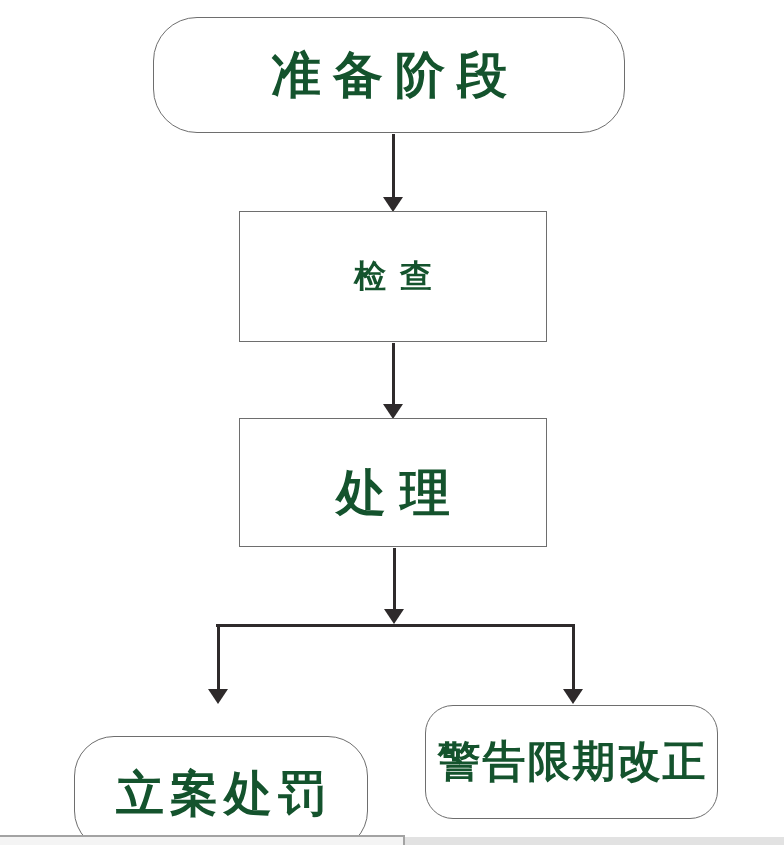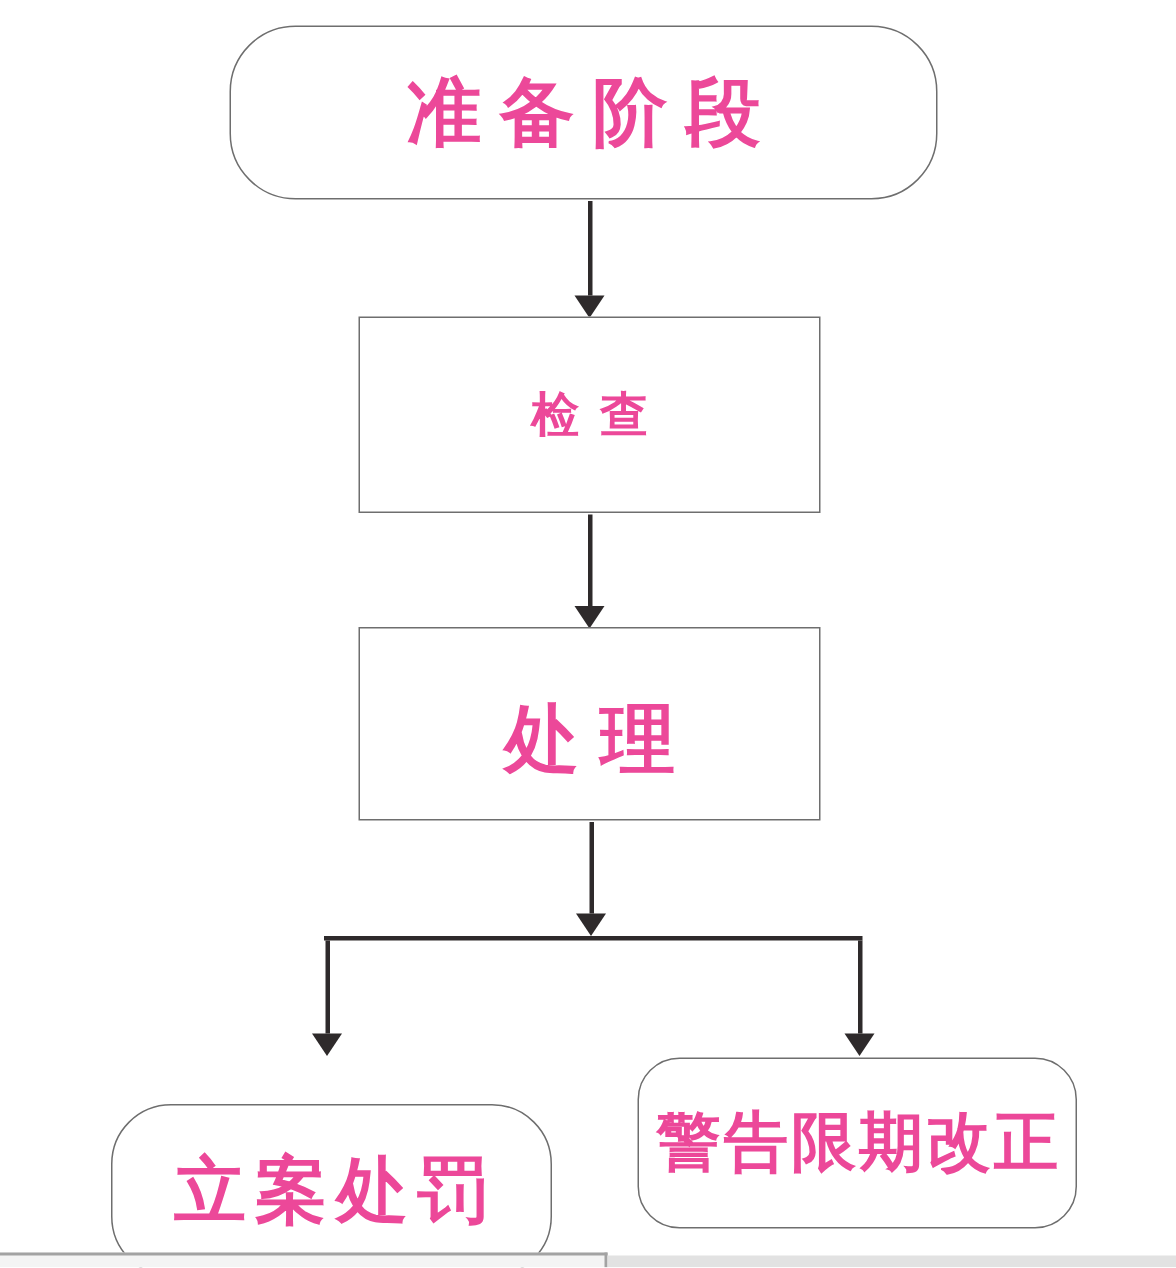--- a/index.html
+++ b/index.html
@@ -18,21 +18,21 @@
 
   
   .node {
     position: absolute;
     background: #ffffff;
     border: 1.5px solid #6e6e6e;
     box-sizing: border-box;
     display: flex;
     align-items: center;
     justify-content: center;
-    color: #ec4899;
+    color: #14532d;
     font-weight: bold;
     z-index: 2;
   }
   .node .label { white-space: nowrap; }
 
   .node-start {
     left: 153px; top: 17px;
     width: 472px; height: 116px;
     border-radius: 44px;
     font-size: 50px; letter-spacing: 12px;

